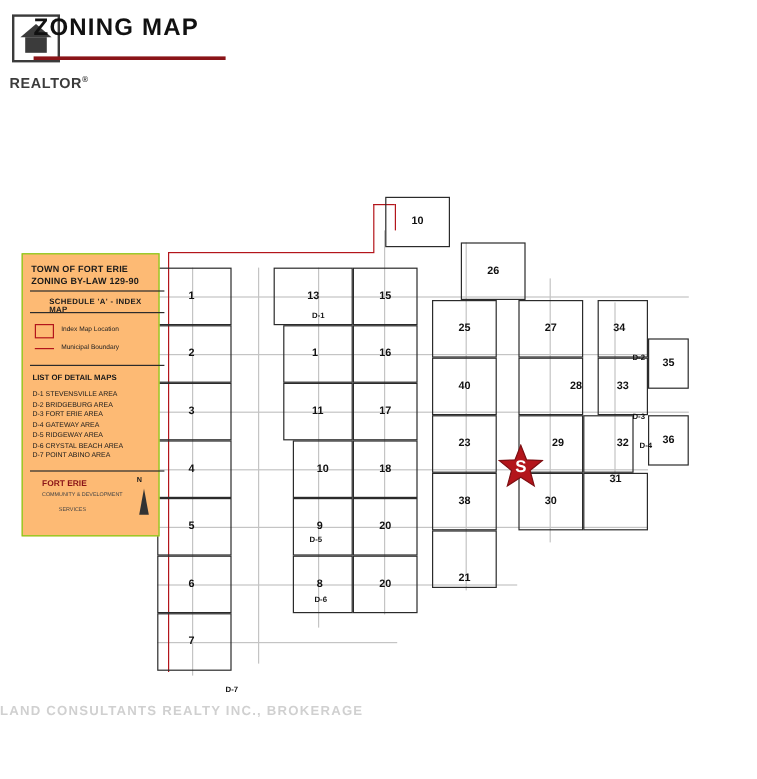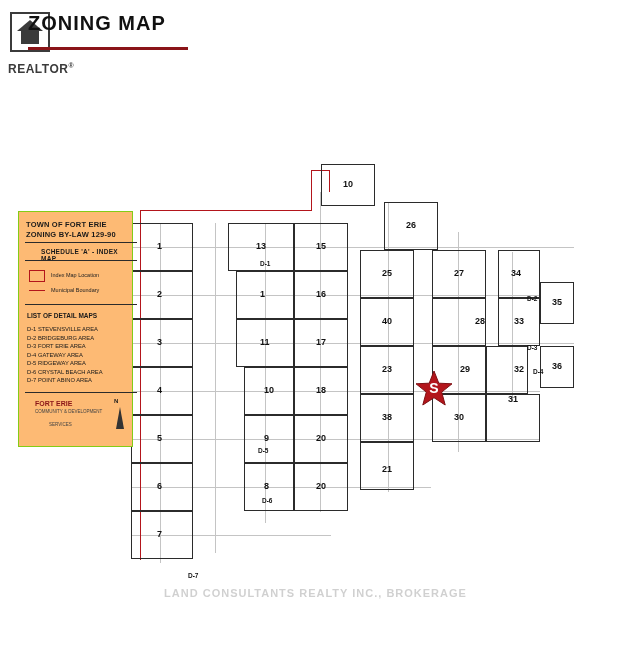--- a/index.html
+++ b/index.html
@@ -226,21 +226,20 @@
     font-size: 14px;
     font-weight: bold;
     color: #ffffff;
   }
 
   
   #watermark {
     position: absolute;
     left: 0; top: 495px;
     width: 631px;
-    text-align: center;
     font-size: 11px;
     letter-spacing: 1px;
     color: rgba(120,120,120,0.35);
     font-weight: bold;
     white-space: nowrap;
   }
 </style>
 </head>
 <body>
 
@@ -313,21 +312,21 @@
       <div class="cell-num" style="left: 316px; top: 197px;">16</div>
       <div class="cell" style="left: 294px; top: 227px; width: 54px; height: 48px;"></div>
       <div class="cell-num" style="left: 316px; top: 245px;">17</div>
       <div class="cell" style="left: 294px; top: 275px; width: 54px; height: 48px;"></div>
       <div class="cell-num" style="left: 316px; top: 293px;">18</div>
       <div class="cell" style="left: 294px; top: 323px; width: 54px; height: 48px;"></div>
       <div class="cell-num" style="left: 316px; top: 341px;">20</div>
       <div class="cell" style="left: 294px; top: 371px; width: 54px; height: 48px;"></div>
       <div class="cell-num" style="left: 316px; top: 389px;">20</div>
       <div class="cell" style="left: 360px; top: 350px; width: 54px; height: 48px;"></div>
-      <div class="cell-num" style="left: 382px; top: 372px;">21</div>
+      <div class="cell-num" style="left: 382px; top: 384px;">21</div>
       <div class="cell" style="left: 360px; top: 302px; width: 54px; height: 48px;"></div>
       <div class="cell-num" style="left: 382px; top: 320px;">38</div>
       <div class="cell" style="left: 360px; top: 254px; width: 54px; height: 48px;"></div>
       <div class="cell-num" style="left: 382px; top: 272px;">23</div>
       <div class="cell" style="left: 360px; top: 206px; width: 54px; height: 48px;"></div>
       <div class="cell-num" style="left: 382px; top: 224px;">40</div>
       <div class="cell" style="left: 360px; top: 158px; width: 54px; height: 48px;"></div>
       <div class="cell-num" style="left: 382px; top: 176px;">25</div>
       <div class="cell" style="left: 384px; top: 110px; width: 54px; height: 48px;"></div>
       <div class="cell-num" style="left: 406px; top: 128px;">26</div>

